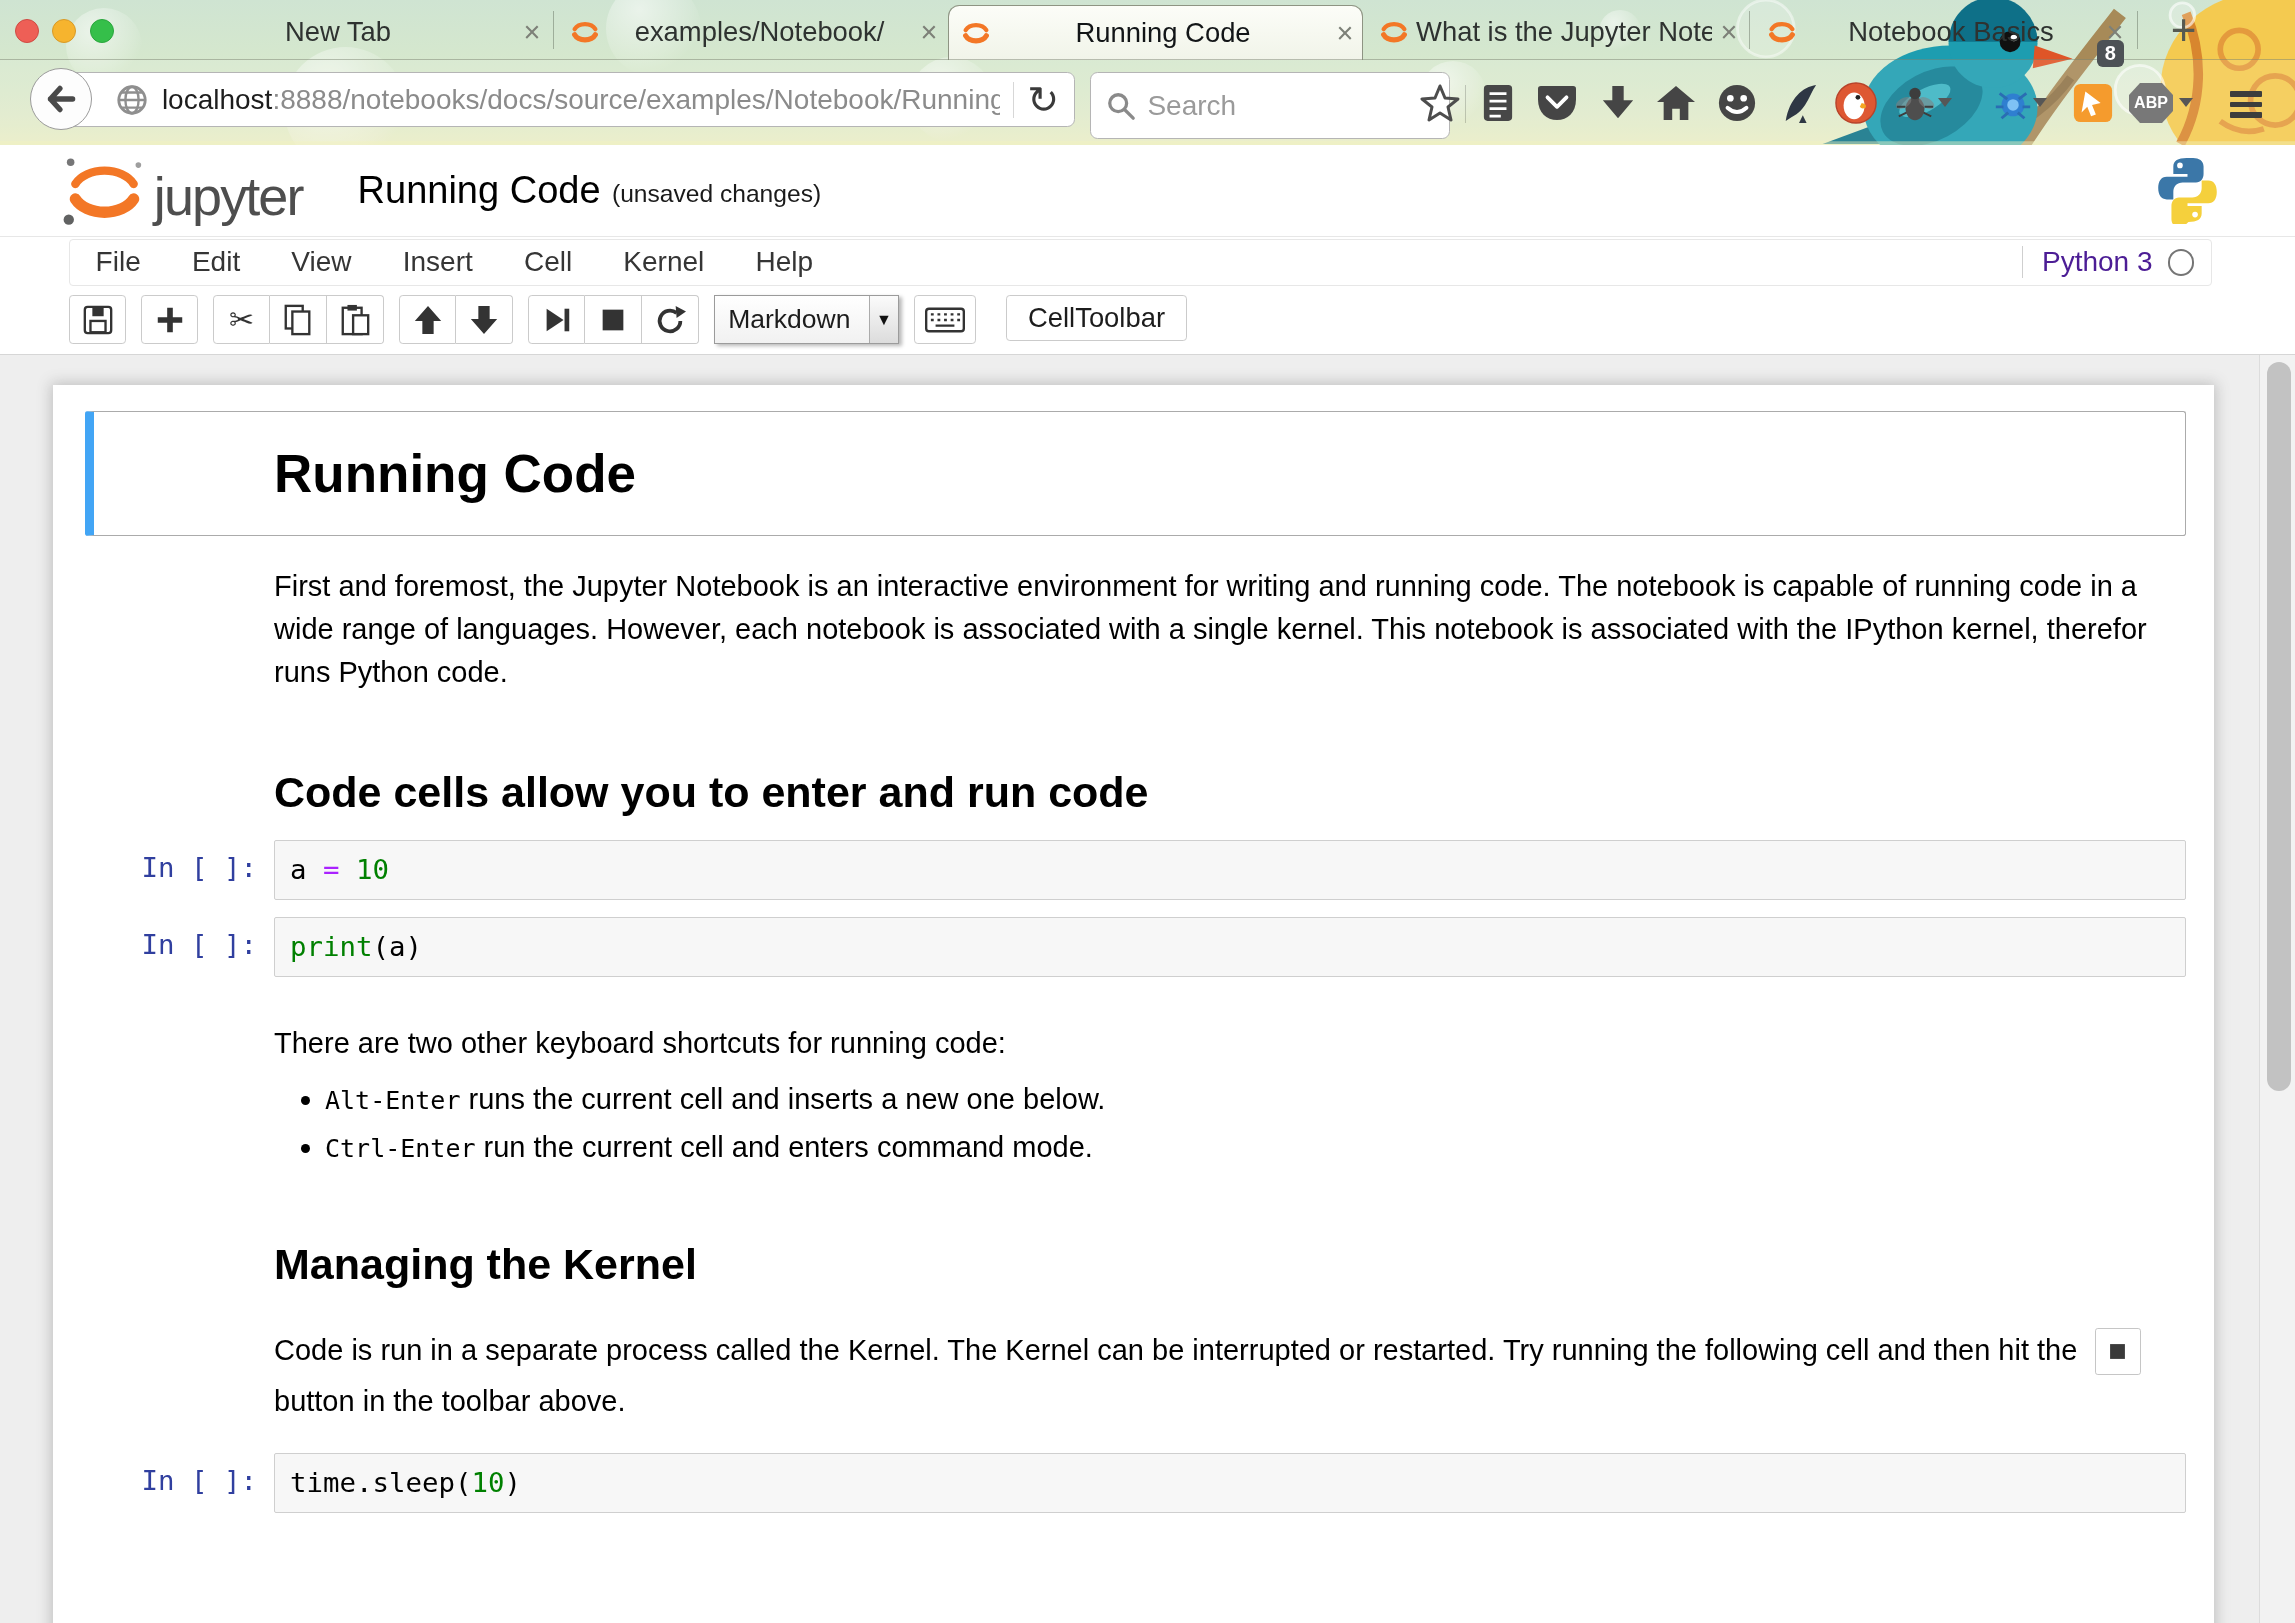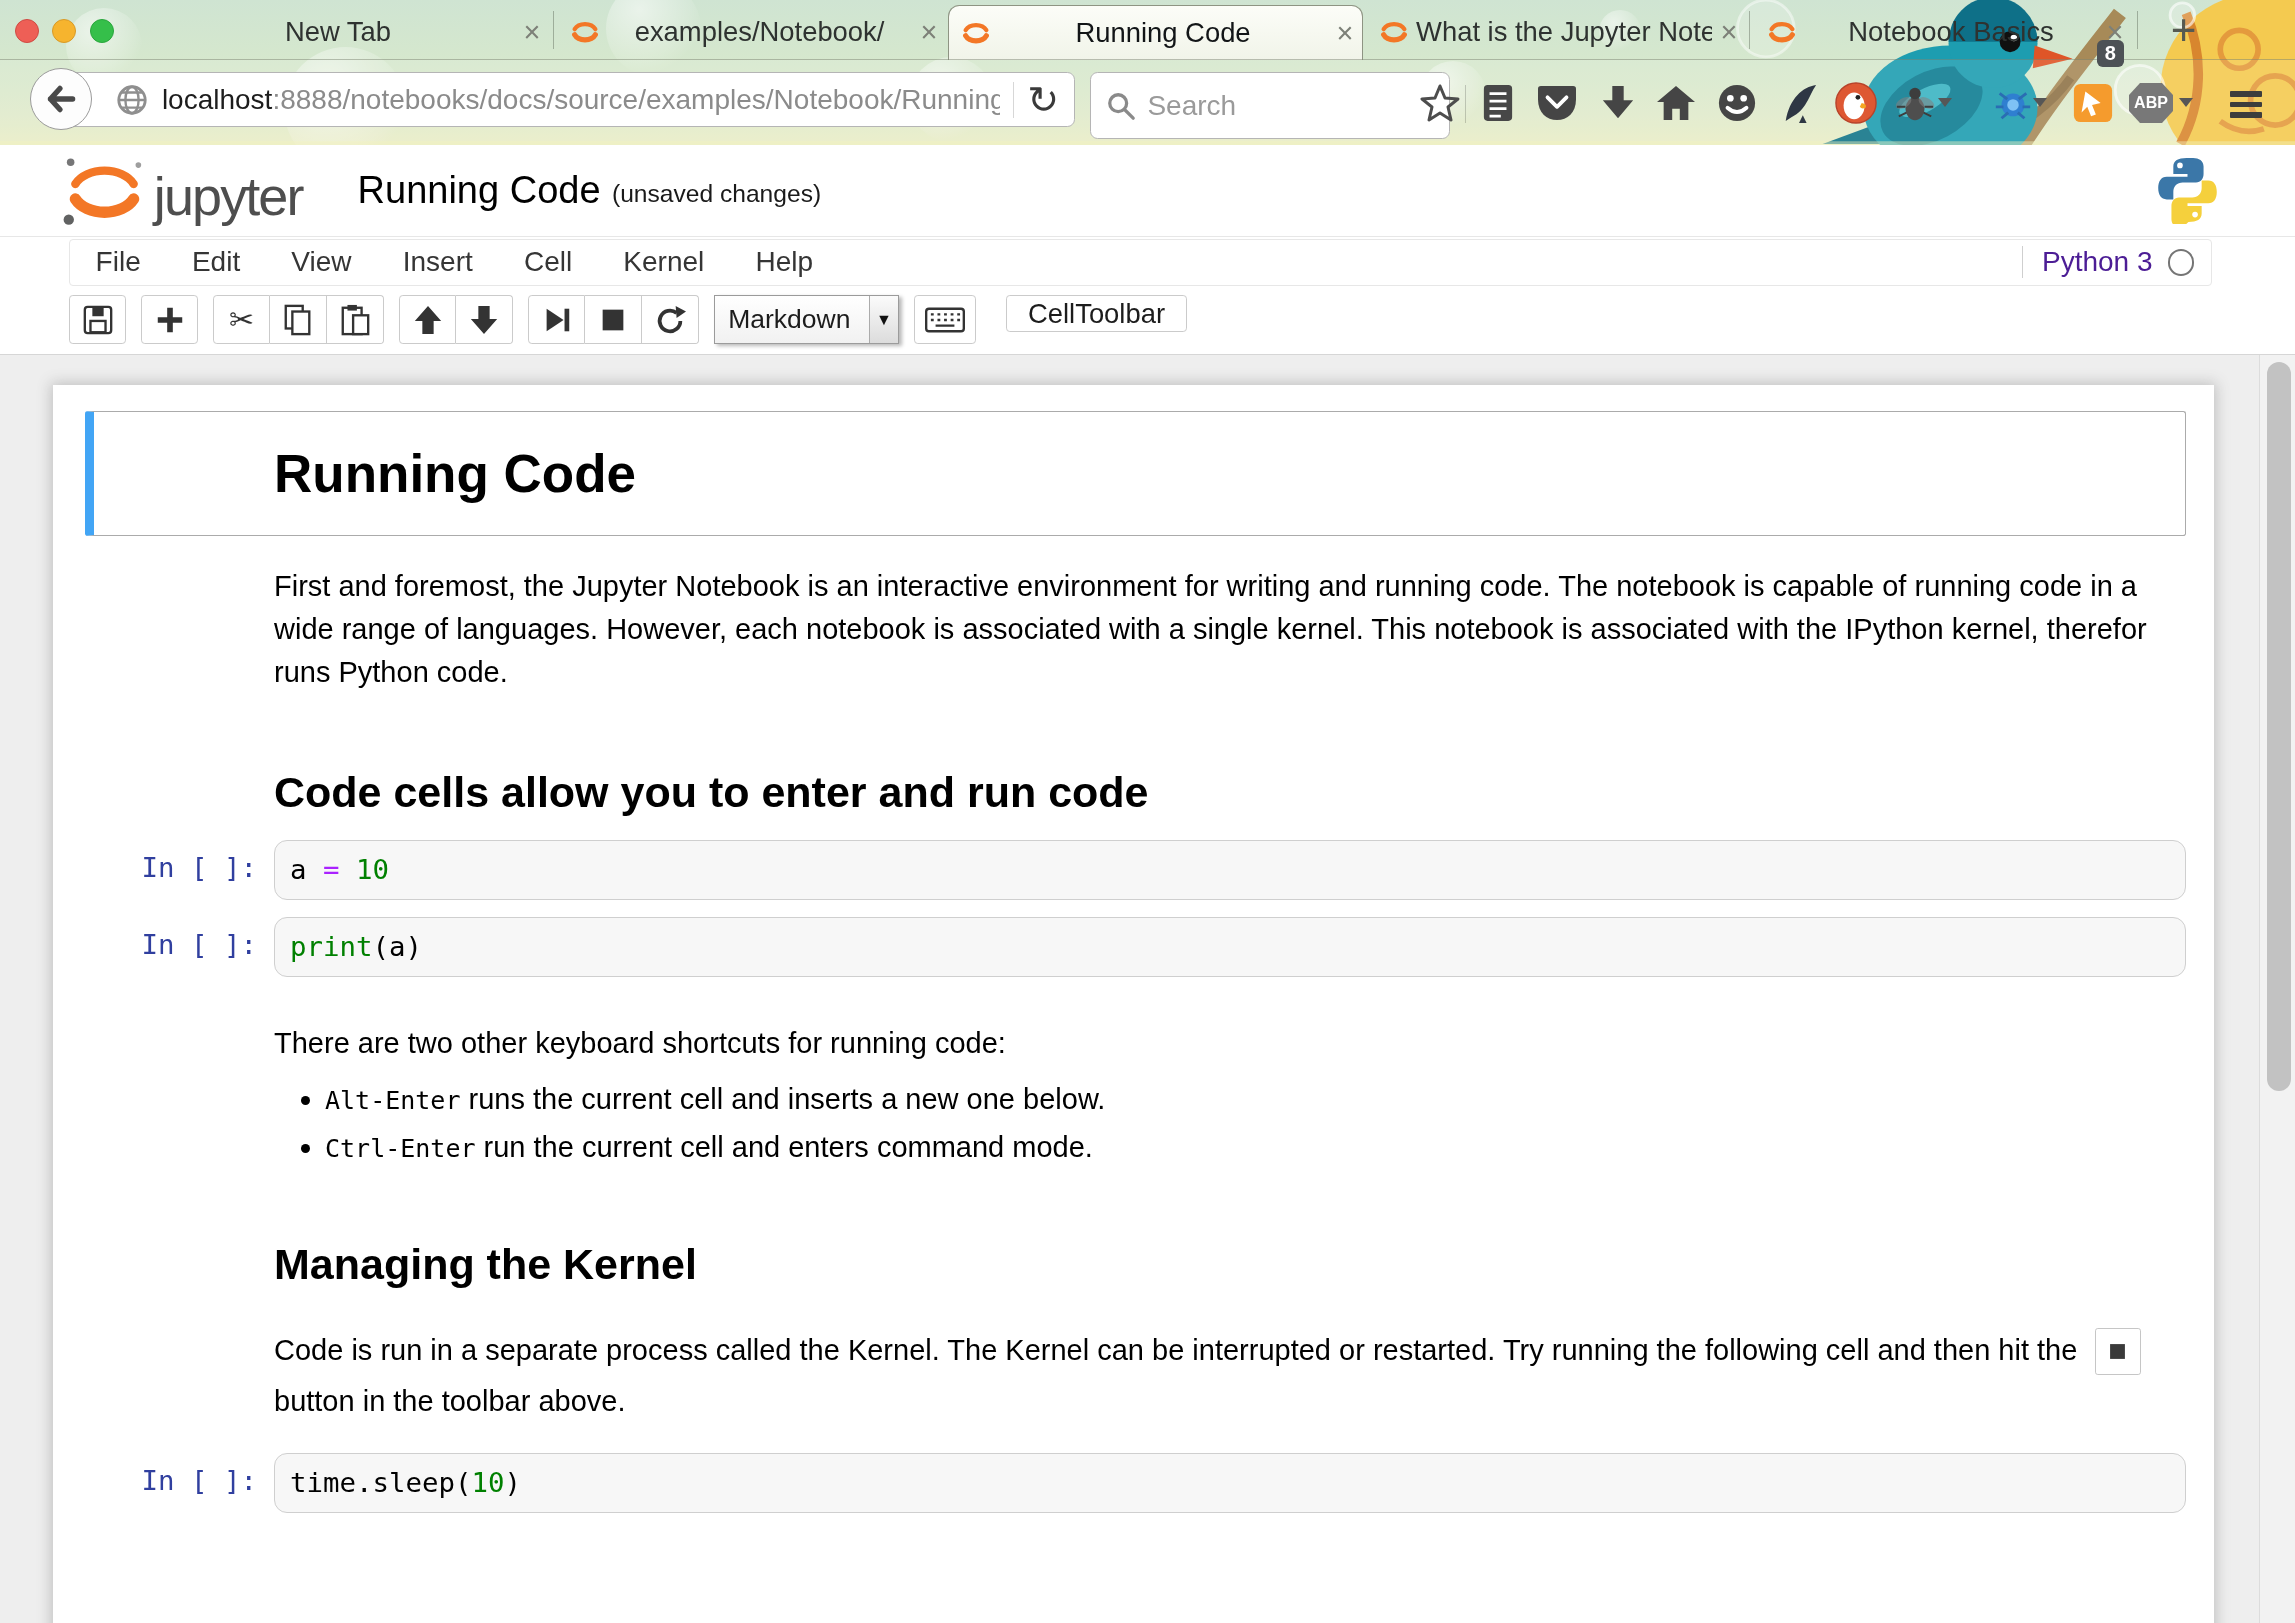--- a/index.html
+++ b/index.html
@@ -87,21 +87,21 @@
   .tbgroup .tbtn:first-child{border-radius:3.8px 0 0 3.8px}
   .tbgroup .tbtn:last-child{border-radius:0 3.8px 3.8px 0}
   .tbgroup .tbtn:only-child{border-radius:3.8px}
   .cellselect{width:185px;height:49px;background:linear-gradient(#fff,#f1f1f1);border:0.9px solid #9b9b9b;
               box-sizing:border-box;display:flex;align-items:center;padding-left:13.2px;font-size:26.5px;color:#1c1c1c;
               position:relative;margin-right:15px;box-shadow:2.8px 1.9px 3.8px rgba(0,0,0,.28)}
   .selarrow{position:absolute;right:0;top:0;bottom:0;width:28px;border-left:0.9px solid #ababab;
             background:linear-gradient(#fbfbfb,#dcdcdc);display:flex;align-items:center;justify-content:center}
   .selarrow span{font-size:16px;color:#111}
   .kbbtn{width:62px;height:49px;border-radius:3.8px;margin-right:15px}
-  .ctbtn{height:37px;padding:16px 21px;font-size:27.4px;color:#1c1c1c;border-radius:3.8px;width:auto}
+  .ctbtn{height:46px;padding:16px 21px;font-size:27.4px;color:#1c1c1c;border-radius:3.8px;width:auto}
   .scissors{font-size:30px;color:#333;line-height:1}
 
   .tdivider{margin-top:7.6px;height:0.9px;background:#d6d6d6;flex:0 0 auto}
   .nbarea{flex:1;background:#eee;position:relative;overflow:hidden}
 
   .nbcontainer{position:absolute;left:53px;top:30px;width:2161px;bottom:-38px;background:#fff;
                box-shadow:0 0 13.2px 1.9px rgba(87,87,87,.30);box-sizing:border-box;
                padding:26.5px 28px 0 32px;overflow:hidden}
   .cell{display:flex}
   .promptcol{width:189px;flex:0 0 189px;text-align:right;padding:12.3px 17px 0 0;box-sizing:border-box;
@@ -109,21 +109,21 @@
   .mdsel{border:1.9px solid #ababab;border-left:9.5px solid #42A5F5;border-radius:2.8px;height:125px;
          display:flex;align-items:center;box-sizing:border-box;padding-left:180px}
   .mdsel h1{font-size:53px;font-weight:bold;margin:0;color:#000}
   .mdtext{padding-left:189px;padding-right:13.2px;font-size:29px;line-height:43px;color:#000}
   .h2{font-size:43px;font-weight:bold;color:#000;padding-left:189px;margin:0;line-height:45px}
   .mono{font-family:"DejaVu Sans Mono",monospace;font-size:27.4px}
   .inlinebtn{display:inline-flex;align-items:center;justify-content:center;width:44px;height:45px;
              border:0.9px solid #c6c6c6;border-radius:2.8px;background:#fff;vertical-align:middle;margin:0 9.5px}
   .nblist{margin:13.2px 0 0 0;padding-left:240px;font-size:29px;line-height:42px;color:#000}
   .nblist li{margin-bottom:3.8px}
-  .inputbox{flex:1;background:#f7f7f7;border:0.9px solid #cfcfcf;border-radius:13px;box-sizing:border-box;
+  .inputbox{flex:1;background:#f7f7f7;border:0.9px solid #cfcfcf;border-radius:2px;box-sizing:border-box;
             padding:11.4px 15px;font-family:"DejaVu Sans Mono",monospace;font-size:27.4px;line-height:35px;color:#000}
   .tk-op{color:#AA22FF}
   .tk-num{color:#008000}
   .tk-kw{color:#008000;font-weight:bold}
   .tk-builtin{color:#008000}
   .tk-mono{font-family:"DejaVu Sans Mono",monospace;font-size:25px}
 
   .vscroll{position:absolute;right:0;top:0;bottom:0;width:36px;background:#f2f2f2;border-left:0.9px solid #dcdcdc}
   .vthumb{position:absolute;right:4.7px;top:7.6px;width:24.6px;height:729px;background:#c2c2c2;border-radius:12.3px}
 

